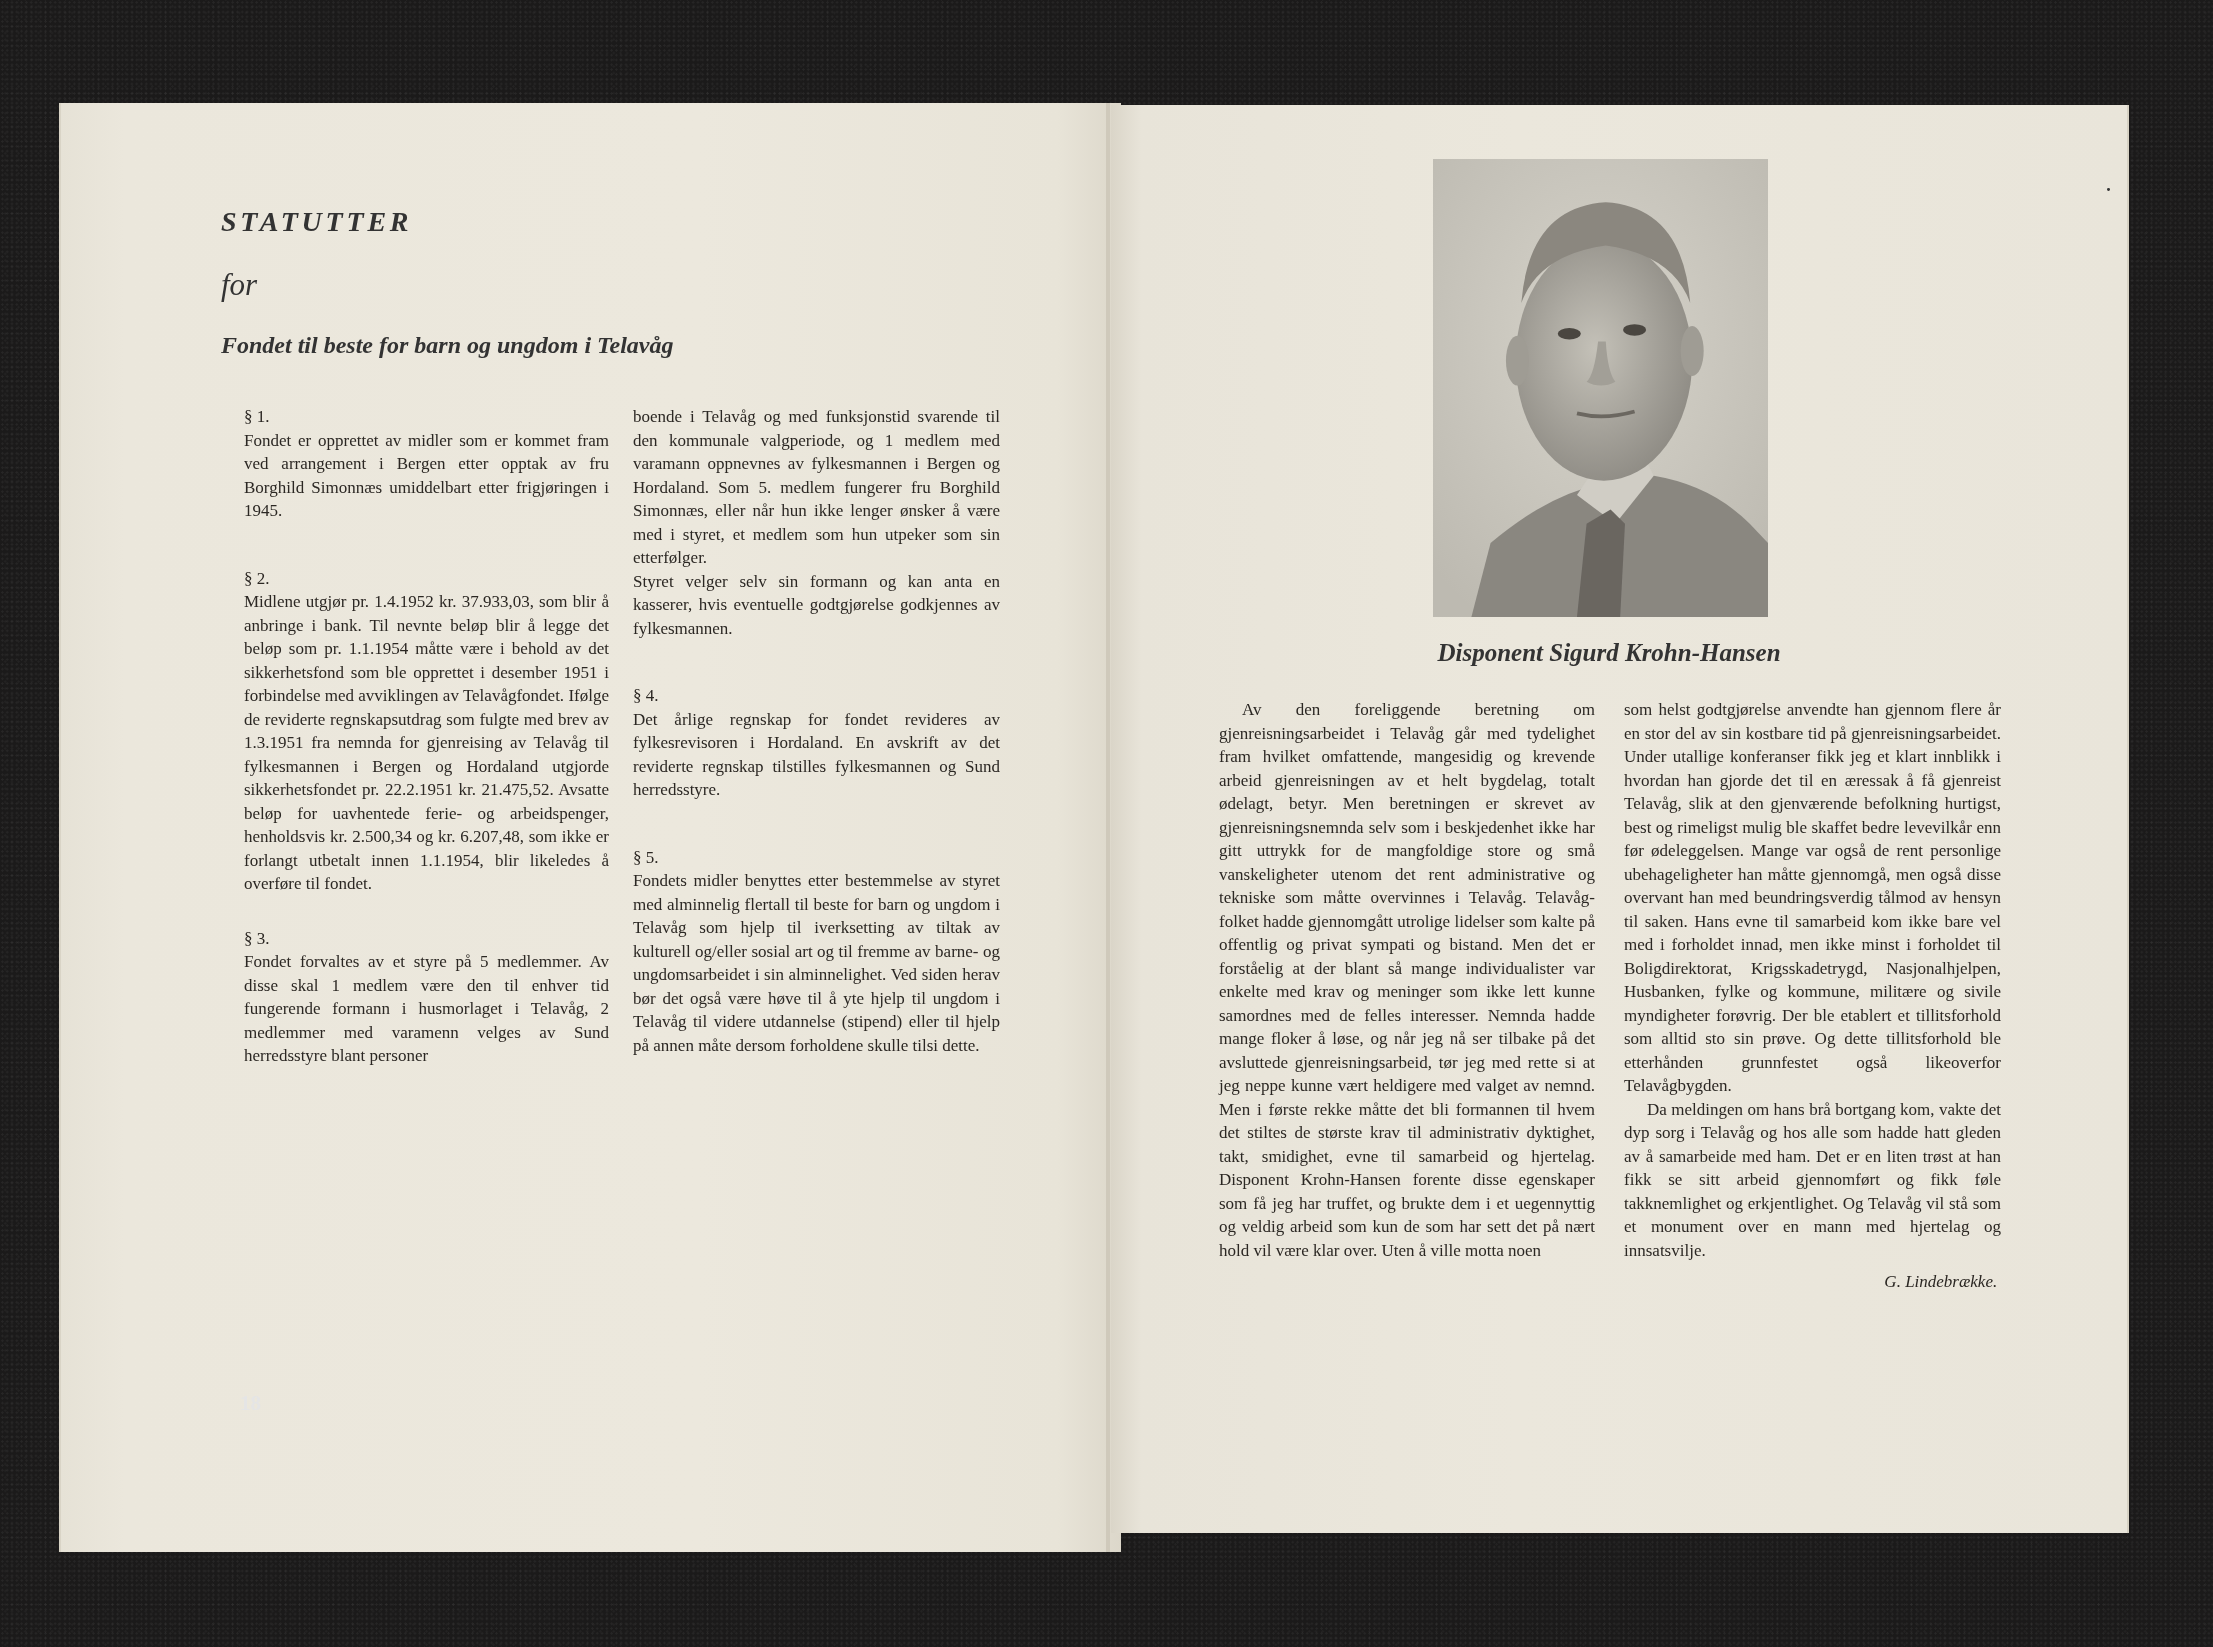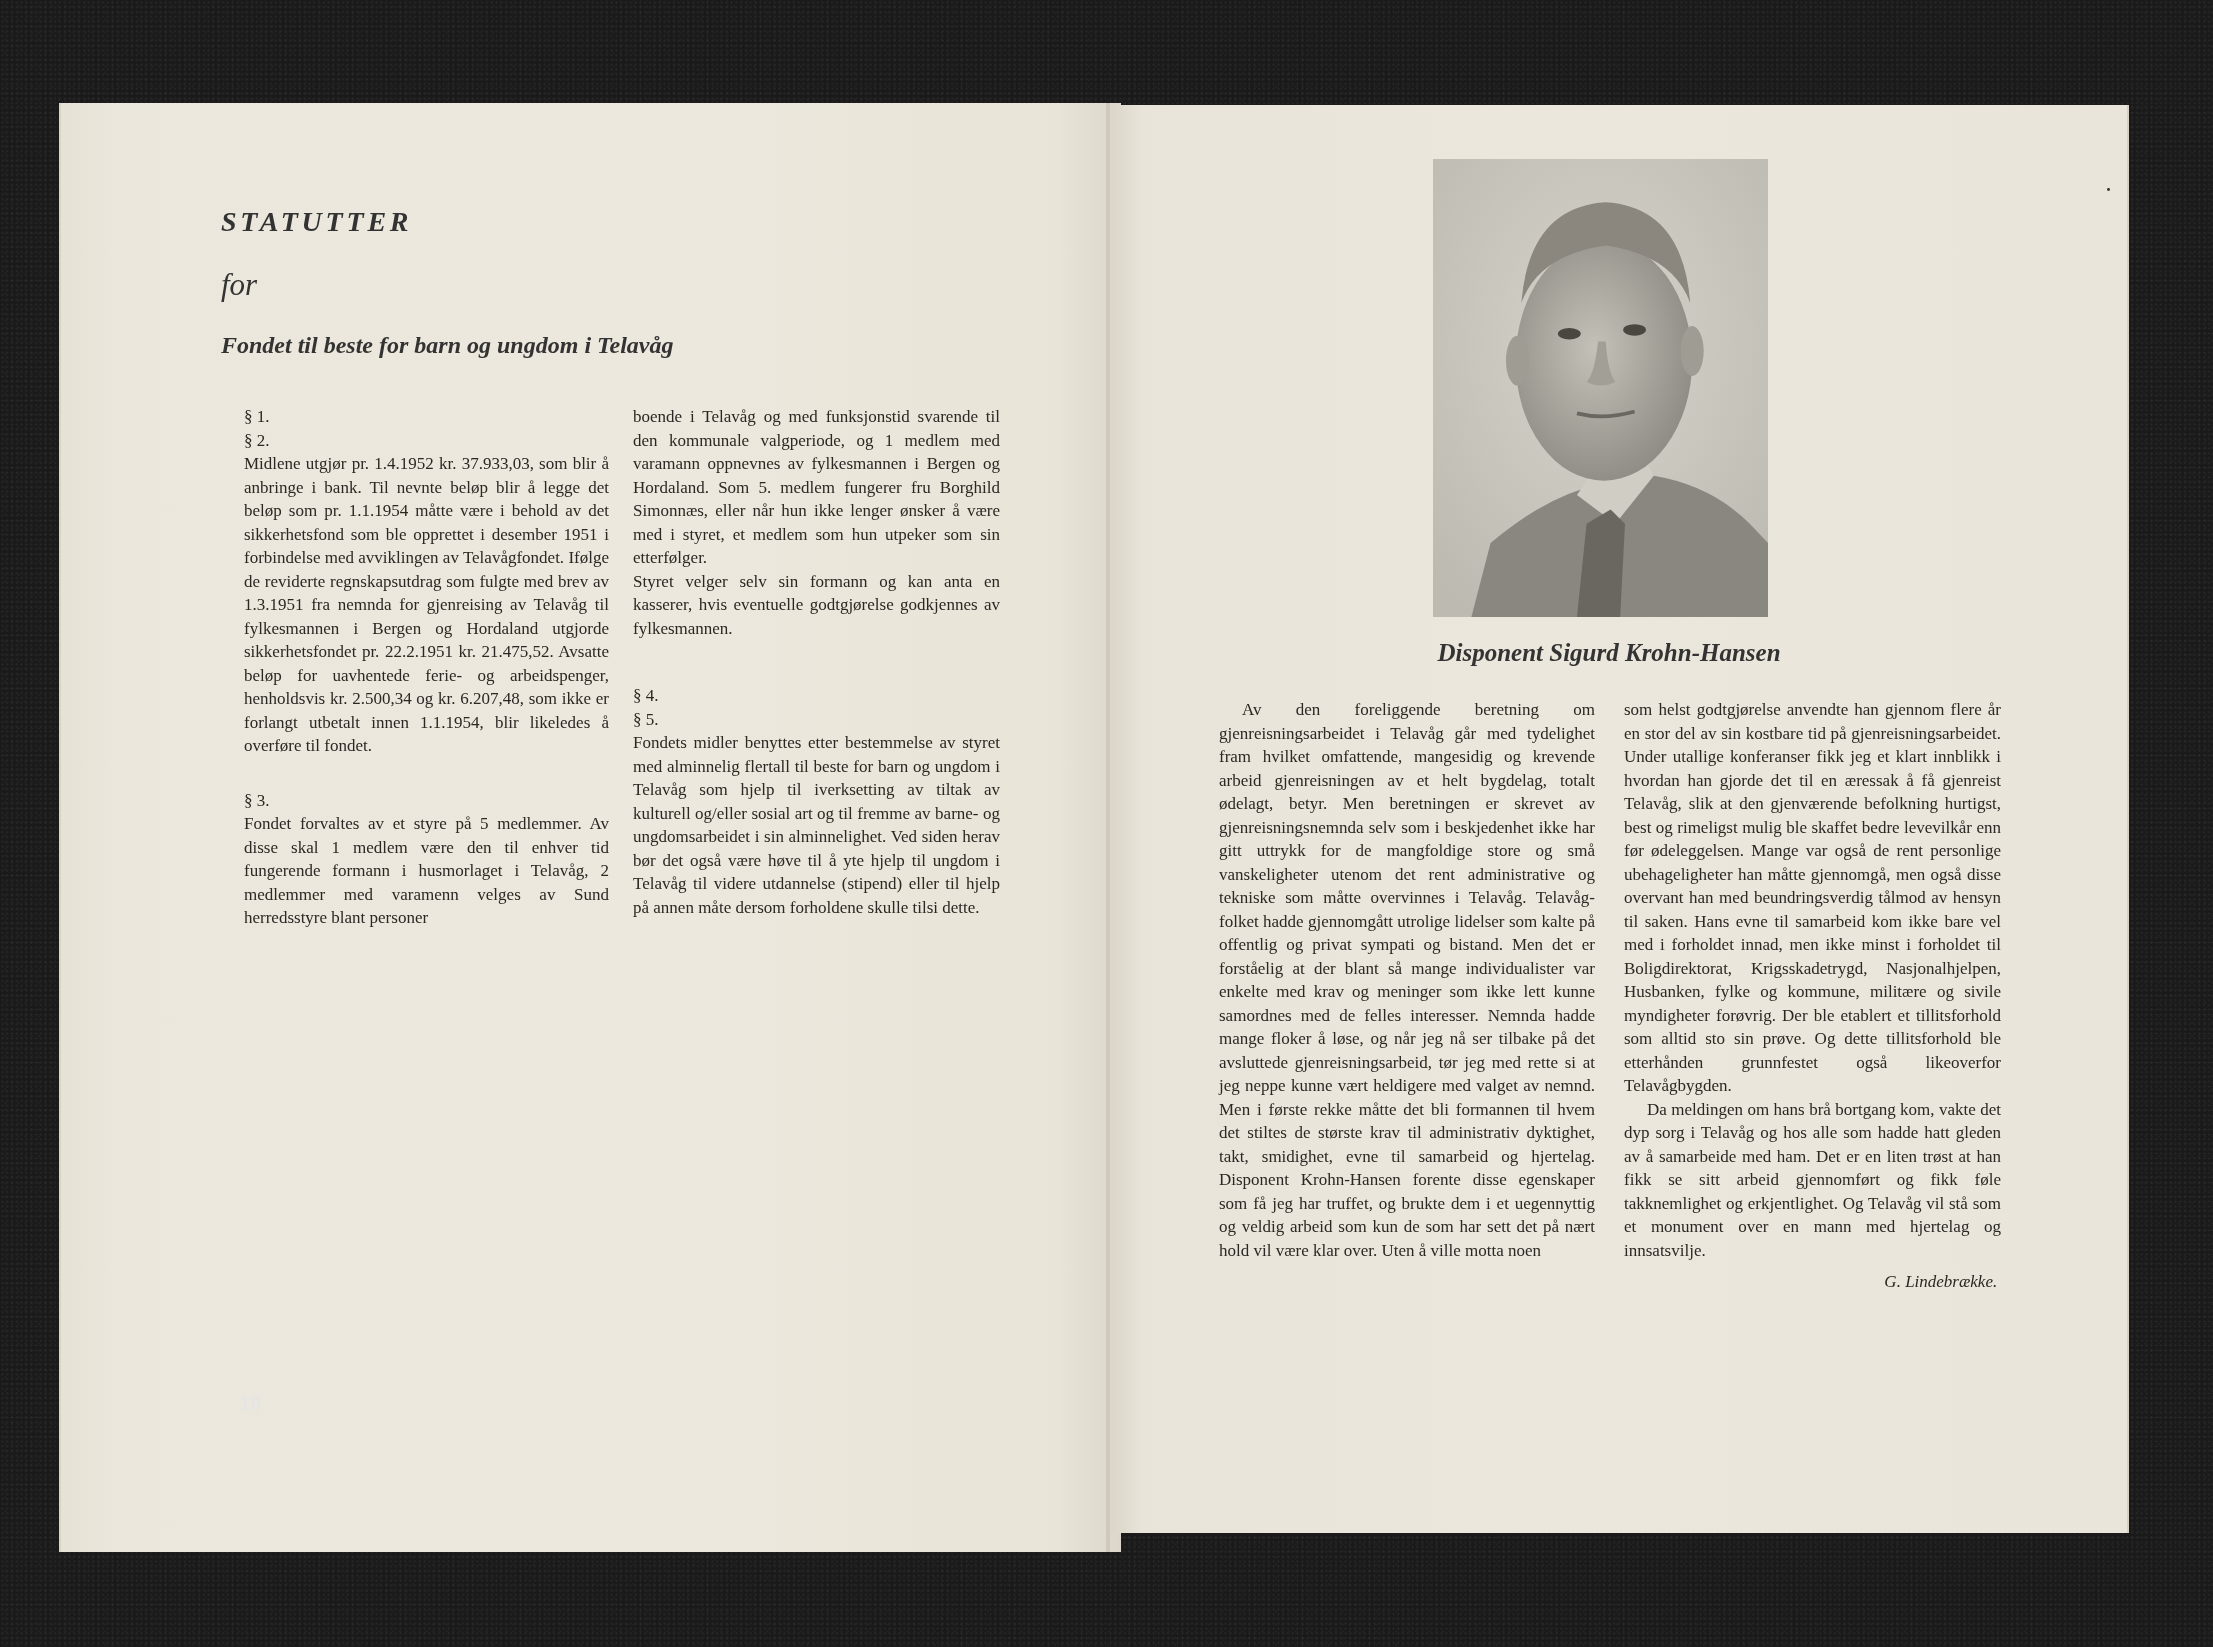--- a/index.html
+++ b/index.html
@@ -67,30 +67,32 @@
 <div class="spine"></div>
 
 <div class="title-block">
   <div class="title-main">STATUTTER</div>
   <div class="title-for">for</div>
   <div class="title-sub">Fondet til beste for barn og ungdom i Telavåg</div>
 </div>
 
 <div class="col col-1">
   <p class="para-head">§ 1.</p>
+  <p class="para-text">Fondet er opprettet av midler som er kommet fram ved arrangement i Bergen etter opptak av fru Borghild Simonnæs umiddelbart etter frigjøringen i 1945.</p>
   <p class="para-head">§ 2.</p>
   <p class="para-text" style="margin-bottom:31px">Midlene utgjør pr. 1.4.1952 kr. 37.933,03, som blir å anbringe i bank. Til nevnte beløp blir å legge det beløp som pr. 1.1.1954 måtte være i behold av det sikkerhetsfond som ble opprettet i desember 1951 i forbindelse med avviklingen av Telavågfondet. Ifølge de reviderte regnskapsutdrag som fulgte med brev av 1.3.1951 fra nemnda for gjenreising av Telavåg til fylkesmannen i Bergen og Hordaland utgjorde sikkerhetsfondet pr. 22.2.1951 kr. 21.475,52. Avsatte beløp for uavhentede ferie- og arbeidspenger, henholdsvis kr. 2.500,34 og kr. 6.207,48, som ikke er forlangt utbetalt innen 1.1.1954, blir likeledes å overføre til fondet.</p>
   <p class="para-head">§ 3.</p>
   <p class="para-text">Fondet forvaltes av et styre på 5 medlemmer. Av disse skal 1 medlem være den til enhver tid fungerende formann i husmorlaget i Telavåg, 2 medlemmer med varamenn velges av Sund herredsstyre blant personer</p>
 </div>
 
 <div class="col col-2">
   <p class="para-text tight">boende i Telavåg og med funksjonstid svarende til den kommunale valgperiode, og 1 medlem med varamann oppnevnes av fylkesmannen i Bergen og Hordaland. Som 5. medlem fungerer fru Borghild Simonnæs, eller når hun ikke lenger ønsker å være med i styret, et medlem som hun utpeker som sin etterfølger.</p>
   <p class="para-text">Styret velger selv sin formann og kan anta en kasserer, hvis eventuelle godtgjørelse godkjennes av fylkesmannen.</p>
   <p class="para-head">§ 4.</p>
+  <p class="para-text">Det årlige regnskap for fondet revideres av fylkesrevisoren i Hordaland. En avskrift av det reviderte regnskap tilstilles fylkesmannen og Sund herredsstyre.</p>
   <p class="para-head">§ 5.</p>
   <p class="para-text">Fondets midler benyttes etter bestemmelse av styret med alminnelig flertall til beste for barn og ungdom i Telavåg som hjelp til iverksetting av tiltak av kulturell og/eller sosial art og til fremme av barne- og ungdomsarbeidet i sin alminnelighet. Ved siden herav bør det også være høve til å yte hjelp til ungdom i Telavåg til videre utdannelse (stipend) eller til hjelp på annen måte dersom forholdene skulle tilsi dette.</p>
 </div>
 
 <div class="page-number">18</div>
 
 <div class="photo">
   <svg viewBox="0 0 349 477">
     <defs>
       <radialGradient id="bg" cx="50%" cy="40%" r="70%">

